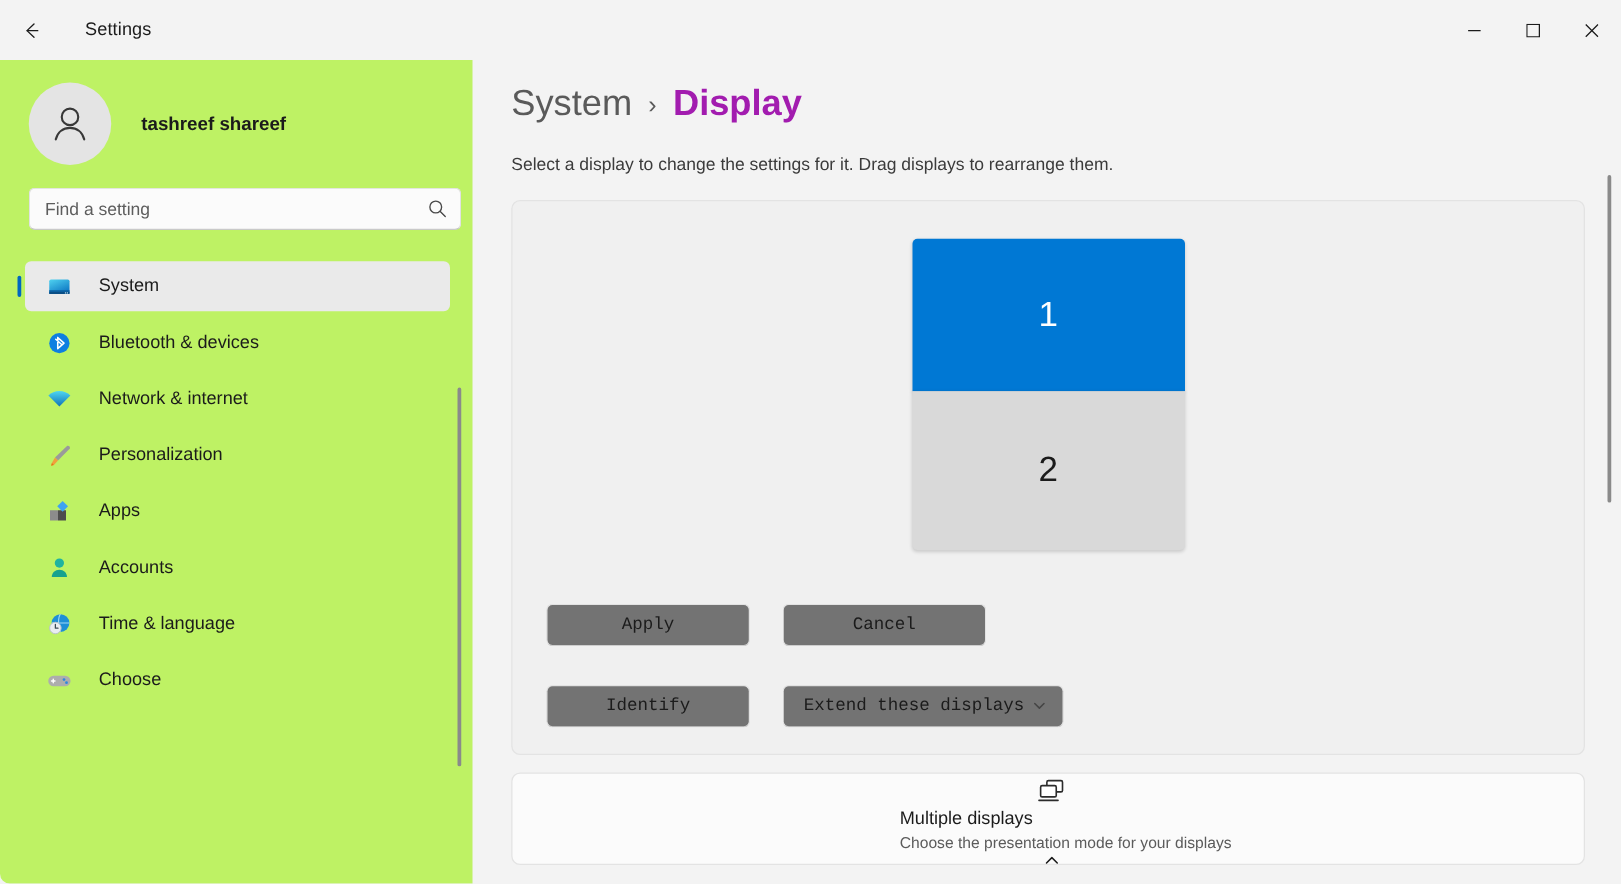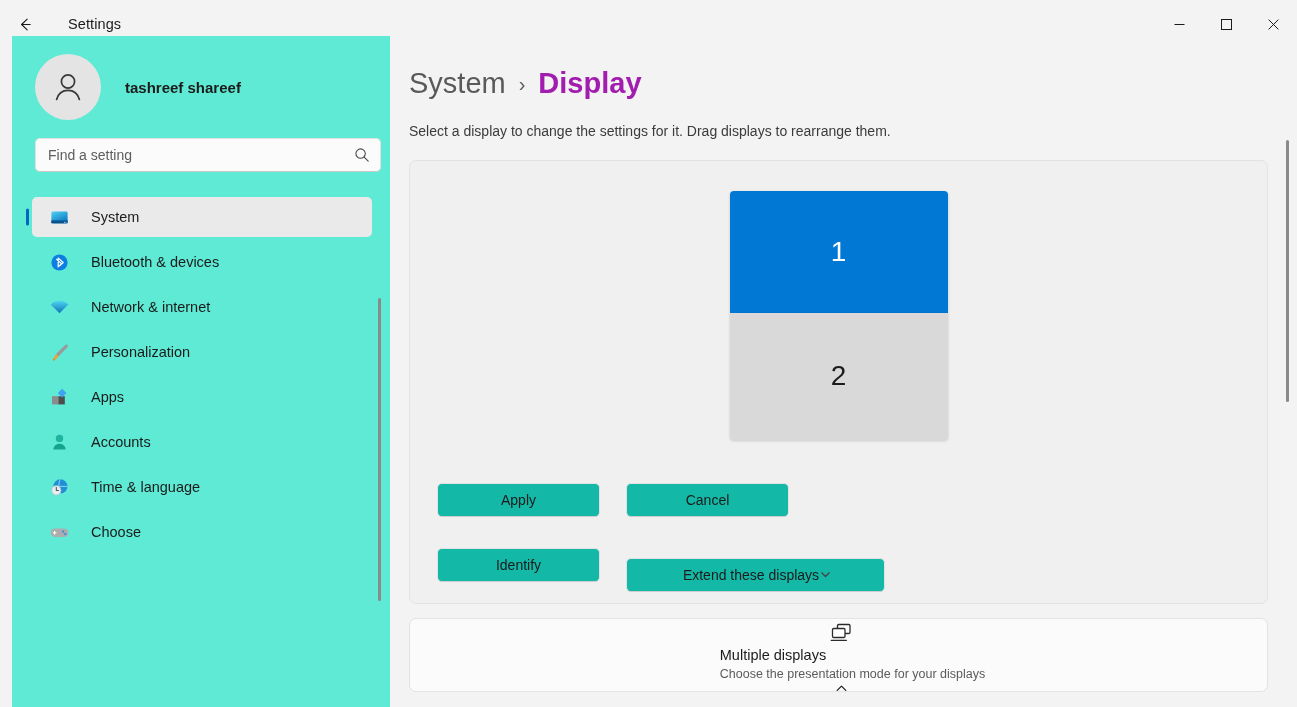--- a/index.html
+++ b/index.html
@@ -64,25 +64,24 @@
     border: none;
     background: transparent;
     display: flex; align-items: center; justify-content: center;
     cursor: pointer;
     color: #1B1B1B;
   }
 
   
   #sidebar {
     position: absolute;
-    left: 0; top: 36px;
+    left: 0; top: 48px;
     width: 378px;
     bottom: 0;
-    background: #5eead4;
-    margin-left: 12px;
+    background: #bef264;
   }
 
   #account-block {
     display: flex;
     align-items: center;
     padding: 16px 0 0 23px;
     height: 86px;
   }
   #avatar {
     width: 66px; height: 66px;
@@ -267,39 +266,39 @@
   }
   #btn-row-2 {
     position: absolute;
     top: 387px;
     left: 27px;
     display: flex;
     gap: 26px;
   }
   .wbtn {
     height: 34px;
-    background: #14b8a6;
+    background: #737373;
     border: 1px solid #E2E2E2;
     border-bottom-color: #CDCDCD;
     border-radius: 5px;
-    font-family: Liberation Sans, sans-serif;
+    font-family: Liberation Mono, monospace;
     font-size: 14px;
     color: #1B1B1B;
     cursor: pointer;
     display: flex;
     align-items: center;
     justify-content: center;
   }
   #apply-button   { width: 163px; }
   #cancel-button  { width: 163px; }
   #identify-button{ width: 163px; }
   #display-mode-dropdown {
-    width: 259px;
+    width: 225px;
+    justify-content: space-between;
     padding: 0 12px 0 16px;
-    margin-top: 10px;
   }
 
   
   #multiple-displays-card {
     margin-top: 14px;
     height: 74px;
     background: #FBFBFB;
     display: flex;
     align-items: center;
     padding: 0 18px 0 24px;

